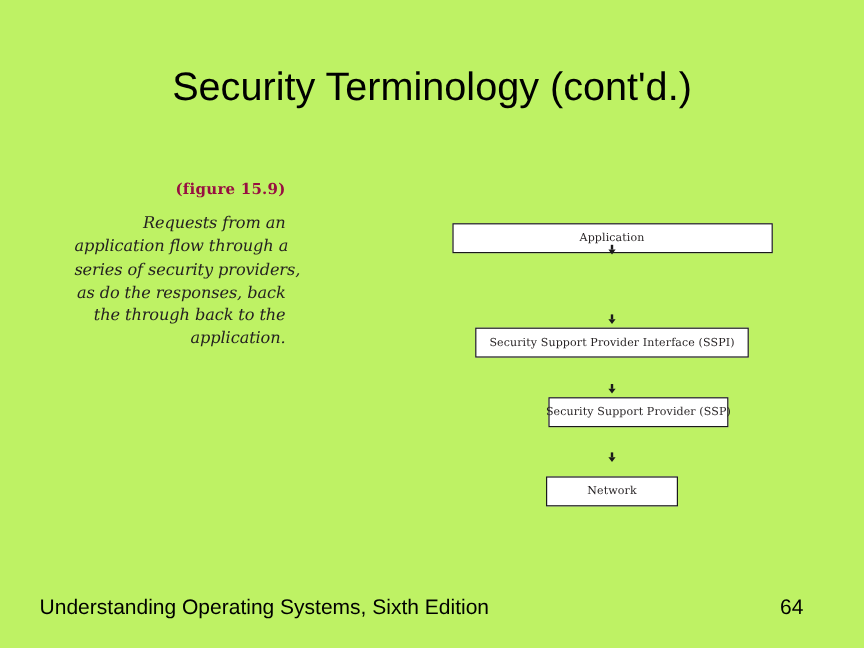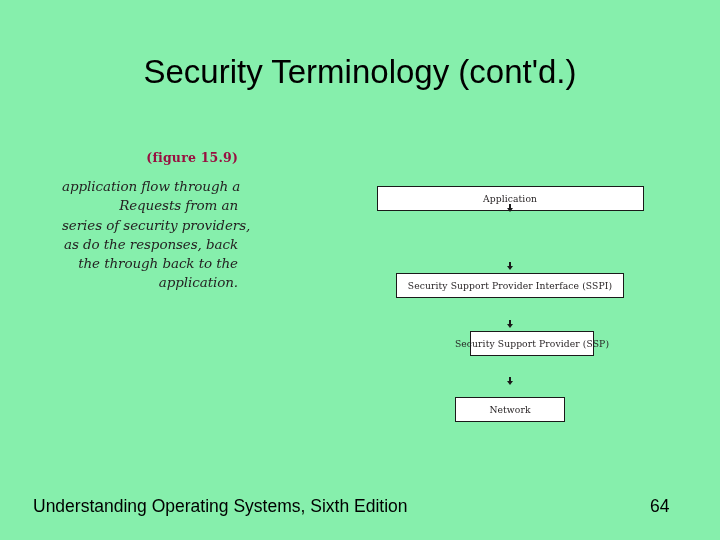--- a/index.html
+++ b/index.html
@@ -4,21 +4,21 @@
 <style>
   html, body {
     margin: 0;
     padding: 0;
     background: #ffffff;
   }
   #slide {
     position: relative;
     width: 720px;
     height: 540px;
-    background: #86efac;
+    background: #bef264;
     overflow: hidden;
     font-family: "Liberation Sans", sans-serif;
   }
 
   
   #slide-title {
     position: absolute;
     left: 0;
     top: 52px;
     width: 720px;
@@ -95,21 +95,21 @@
   #row-0 { top: 8px; margin-top: 28px; }
   #row-1 { top: 65px; }
   #row-2 { top: 123px; }
   #row-3 { top: 181px; }
   #row-4 { top: 247px; }
 
   
   #box-0 { width: 267px; }
   #box-1 { width: 219px; }
   #box-2 { width: 228px; }
-  #box-3 { width: 124px; margin-left: 44px; }
+  #box-3 { width: 150px; margin-left: 44px; }
   #box-4 { width: 110px; }
 
   
   .flow-arrow {
     position: absolute;
     left: 0;
     width: 300px;
     display: flex;
     flex-direction: column;
     align-items: center;
@@ -154,22 +154,22 @@
 </head>
 <body>
 
 <div id="slide">
 
   <div id="slide-title">Security Terminology (cont'd.)</div>
 
   <div id="caption-block">
     <div id="figure-label">(figure 15.9)</div>
     <div id="caption-text">
+      <span class="cap-line">Requests from an</span>
       <span class="cap-line">application flow through a</span>
-      <span class="cap-line">Requests from an</span>
       <span class="cap-line">series of security providers,</span>
       <span class="cap-line">as do the responses, back</span>
       <span class="cap-line">the through back to the</span>
       <span class="cap-line">application.</span>
     </div>
   </div>
 
   <div id="flowchart">
 
     <div class="flow-row" id="row-0">

